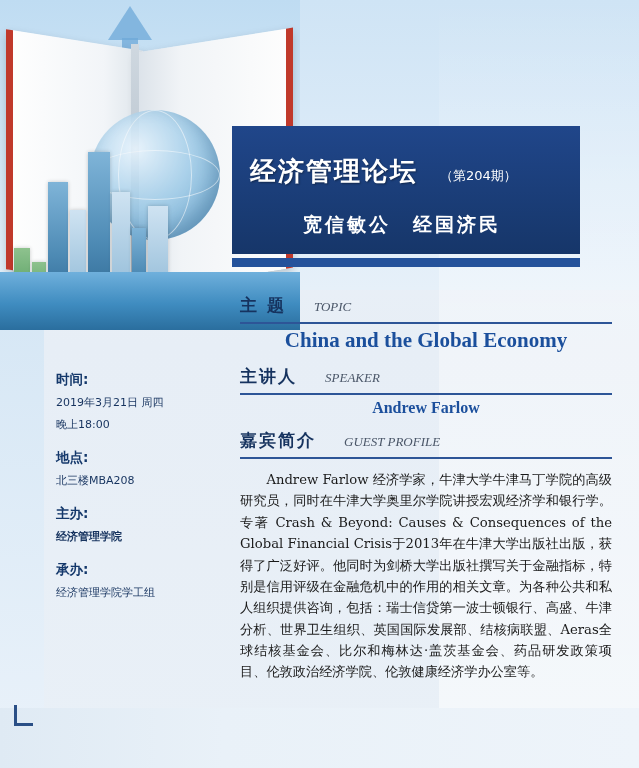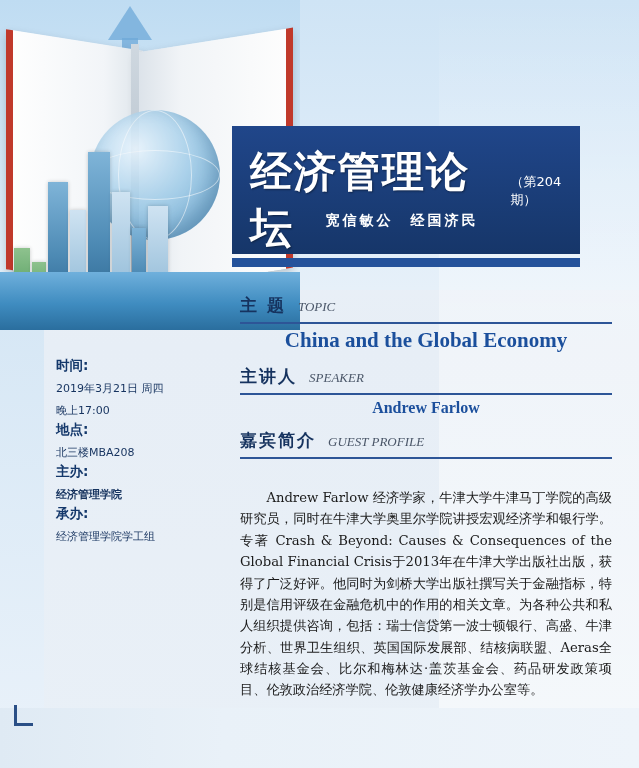--- a/index.html
+++ b/index.html
@@ -158,57 +158,58 @@
     background: #24529b;
   }
   .banner-title-row {
     position: absolute;
     left: 18px; top: 18px;
     display: flex;
     align-items: baseline;
   }
   .banner-title {
     color: #ffffff;
-    font-size: 42px;
+    font-size: 26px;
     font-weight: bold;
     letter-spacing: 2px;
     font-family: Liberation Sans, sans-serif;
     text-shadow: 1px 1px 2px rgba(0,0,0,0.4);
+    margin-top: 10px;
   }
   .banner-issue {
     color: #ffffff;
     font-size: 13px;
     margin-left: 22px;
     font-family: "DejaVu Sans", sans-serif;
   }
   .banner-sub {
     position: absolute;
     left: 0; top: 86px;
     width: 340px;
     text-align: center;
     color: #ffffff;
-    font-size: 14px;
+    font-size: 19px;
     font-weight: bold;
     letter-spacing: 3px;
     font-family: "DejaVu Sans", sans-serif;
   }
 
   
   .content {
     position: absolute;
     left: 240px; top: 294px;
     width: 372px;
   }
   .field {
     margin-bottom: 2px;
   }
   .field-head {
     display: flex;
     align-items: baseline;
-    gap: 12px;
+    gap: 28px;
   }
   .field-cn {
     font-size: 17px;
     font-weight: bold;
     color: #16335f;
     letter-spacing: 2px;
     font-family: "DejaVu Sans", sans-serif;
   }
   .field-en {
     font-size: 13px;
@@ -231,42 +232,42 @@
   }
   .value-speaker {
     text-align: center;
     color: #1b4f9c;
     font-size: 16px;
     font-weight: bold;
     font-family: "Liberation Serif", serif;
     padding: 4px 0 10px 0;
   }
   .profile-text {
-    margin-top: 28px;
+    margin-top: 10px;
     font-size: 13.2px;
     line-height: 1.62;
     color: #1a1a1a;
     text-align: justify;
     text-justify: inter-ideograph;
     text-indent: 2em;
     font-family: "DejaVu Serif", serif;
   }
 
   
   .info {
     position: absolute;
     left: 56px; top: 355px;
     width: 170px;
     color: #163a6e;
   }
   .info-label {
     font-size: 13.5px;
     font-weight: bold;
     color: #14386b;
-    margin-top: 2px;
+    margin-top: 16px;
     font-family: "DejaVu Sans", sans-serif;
   }
   .info-value {
     font-size: 11px;
     color: #16335f;
     margin-top: 6px;
     line-height: 1.45;
     font-family: "DejaVu Sans", sans-serif;
   }
   .info-value.bold {
@@ -350,21 +351,21 @@
       </div>
       <div class="rule"></div>
       <div class="profile-text">Andrew Farlow 经济学家，牛津大学牛津马丁学院的高级研究员，同时在牛津大学奥里尔学院讲授宏观经济学和银行学。专著 Crash &amp; Beyond: Causes &amp; Consequences of the Global Financial Crisis于2013年在牛津大学出版社出版，获得了广泛好评。他同时为剑桥大学出版社撰写关于金融指标，特别是信用评级在金融危机中的作用的相关文章。为各种公共和私人组织提供咨询，包括：瑞士信贷第一波士顿银行、高盛、牛津分析、世界卫生组织、英国国际发展部、结核病联盟、Aeras全球结核基金会、比尔和梅林达·盖茨基金会、药品研发政策项目、伦敦政治经济学院、伦敦健康经济学办公室等。</div>
     </div>
 
   </div>
 
   <div class="info">
     <div class="info-label">时间:</div>
     <div class="info-value">2019年3月21日 周四</div>
-    <div class="info-value">晚上17:00</div>
+    <div class="info-value">晚上18:00</div>
 
     <div class="info-label">地点:</div>
     <div class="info-value">北三楼MBA208</div>
 
     <div class="info-label">主办:</div>
     <div class="info-value bold">经济管理学院</div>
 
     <div class="info-label">承办:</div>
     <div class="info-value">经济管理学院学工组</div>
   </div>

